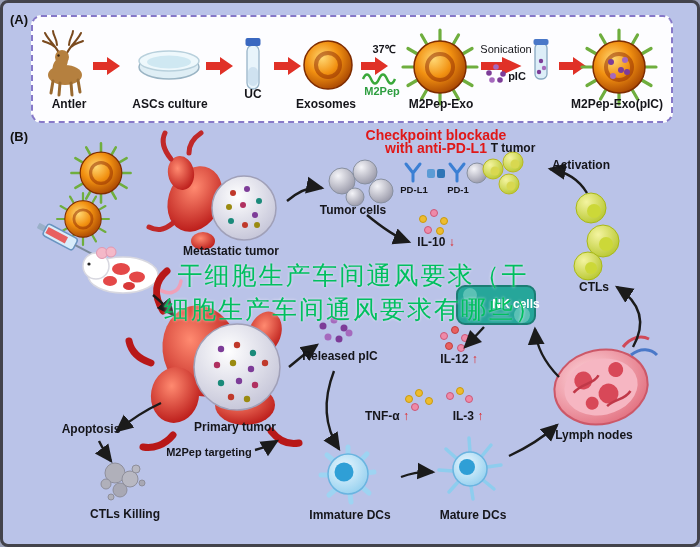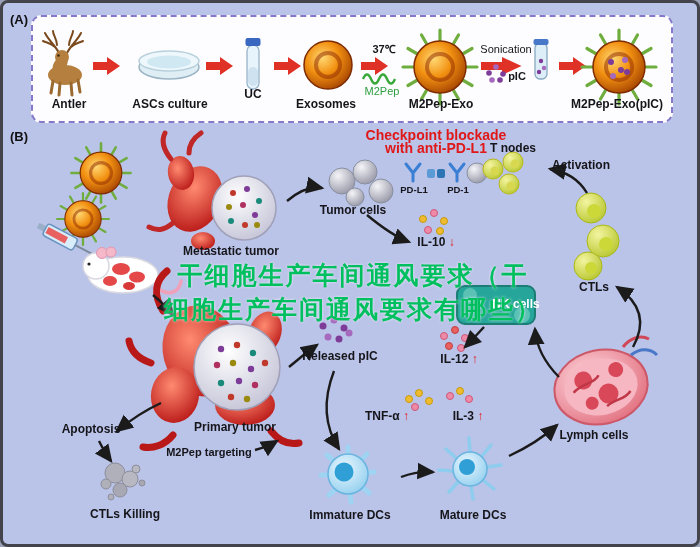--- a/index.html
+++ b/index.html
@@ -9,25 +9,25 @@
   .panel-a{position:absolute;left:28px;top:12px;width:642px;height:108px;background:#fdfdff;
            border:2px dashed #8678c8;border-radius:10px}
   svg.art{position:absolute;left:0;top:0}
   .lbl{position:absolute;transform:translate(-50%,-50%);font-size:12px;color:#15151a;
        white-space:nowrap;line-height:1.15;text-align:right;z-index:5}
   .b{font-weight:700}
   .sb{font-weight:600}
   .s11{font-size:11px}
   .s10{font-size:9.5px}
   .red{color:#e01818;font-weight:700;font-size:14px}
-  .green{color:#2e9e40;font-weight:400;font-size:11px}
+  .green{color:#2e9e40;font-weight:700;font-size:11px}
   .white{color:#fff}
   .tr{color:#e02020;font-weight:700}
   .tag{position:absolute;font-weight:700;font-size:13px;color:#111;z-index:5}
-  .wm{position:absolute;transform:translate(-50%,-50%);font-size:25px;font-weight:700;
+  .wm{position:absolute;transform:translate(-50%,-50%);font-size:25px;font-weight:400;
       color:#00bf5f;letter-spacing:2px;white-space:nowrap;z-index:6;
       text-shadow:0 0 3px rgba(255,255,255,.75)}
 </style>
 </head>
 <body>
 
 <div class="stage">
 
   <div class="panel-a"></div>
 
@@ -388,21 +388,21 @@
   <div class="lbl b" style="left:323px;top:102px">Exosomes</div>
   <div class="lbl b" style="left:438px;top:102px">M2Pep-Exo</div>
   <div class="lbl b" style="left:614px;top:102px">M2Pep-Exo(pIC)</div>
   <div class="lbl b s11" style="left:381px;top:46px">37℃</div>
   <div class="lbl green" style="left:379px;top:88px">M2Pep</div>
   <div class="lbl s11" style="left:503px;top:46px">Sonication</div>
   <div class="lbl b s11" style="left:514px;top:73px">pIC</div>
 
   <div class="lbl red" style="left:433px;top:132px">Checkpoint blockade</div>
   <div class="lbl red" style="left:433px;top:145px">with anti-PD-L1</div>
-  <div class="lbl sb" style="left:510px;top:146px">T nodes</div>
+  <div class="lbl sb" style="left:510px;top:146px">T tumor</div>
   <div class="lbl sb" style="left:578px;top:163px">Activation</div>
   <div class="lbl sb" style="left:350px;top:208px">Tumor cells</div>
   <div class="lbl b s10" style="left:411px;top:187px">PD-L1</div>
   <div class="lbl b s10" style="left:455px;top:187px">PD-1</div>
   <div class="lbl b" style="left:228px;top:249px">Metastatic tumor</div>
   <div class="lbl sb" style="left:591px;top:285px">CTLs</div>
   <div class="lbl b white" style="left:513px;top:302px">NK cells</div>
 
   <div class="lbl sb" style="left:433px;top:240px">
     <span>IL-10</span>
@@ -415,21 +415,21 @@
   <div class="lbl sb" style="left:384px;top:414px">
     <span>TNF-α</span>
     <span class="tr">↑</span>
   </div>
   <div class="lbl sb" style="left:465px;top:414px">
     <span>IL-3</span>
     <span class="tr">↑</span>
   </div>
 
   <div class="lbl sb" style="left:337px;top:354px">Released pIC</div>
-  <div class="lbl b" style="left:591px;top:433px">Lymph cells</div>
+  <div class="lbl b" style="left:591px;top:433px">Lymph nodes</div>
   <div class="lbl b" style="left:88px;top:427px">Apoptosis</div>
   <div class="lbl b" style="left:232px;top:425px">Primary tumor</div>
   <div class="lbl sb s11" style="left:206px;top:449px">M2Pep targeting</div>
   <div class="lbl b" style="left:122px;top:512px">CTLs Killing</div>
   <div class="lbl b" style="left:347px;top:513px">Immature DCs</div>
   <div class="lbl b" style="left:470px;top:513px">Mature DCs</div>
 
   <div class="wm" style="left:350px;top:272px">干细胞生产车间通风要求（干</div>
   <div class="wm" style="left:350px;top:306px">细胞生产车间通风要求有哪些）</div>
 

